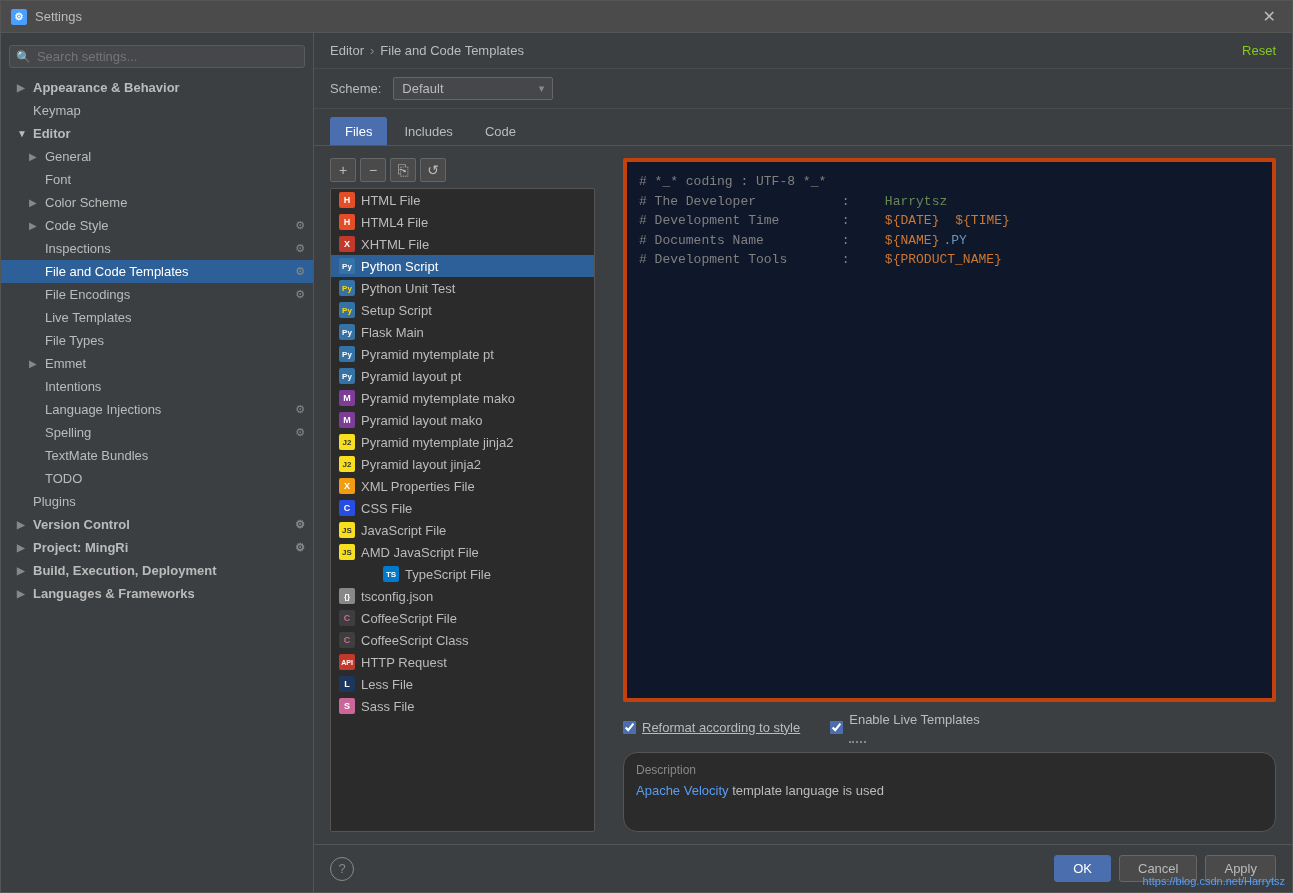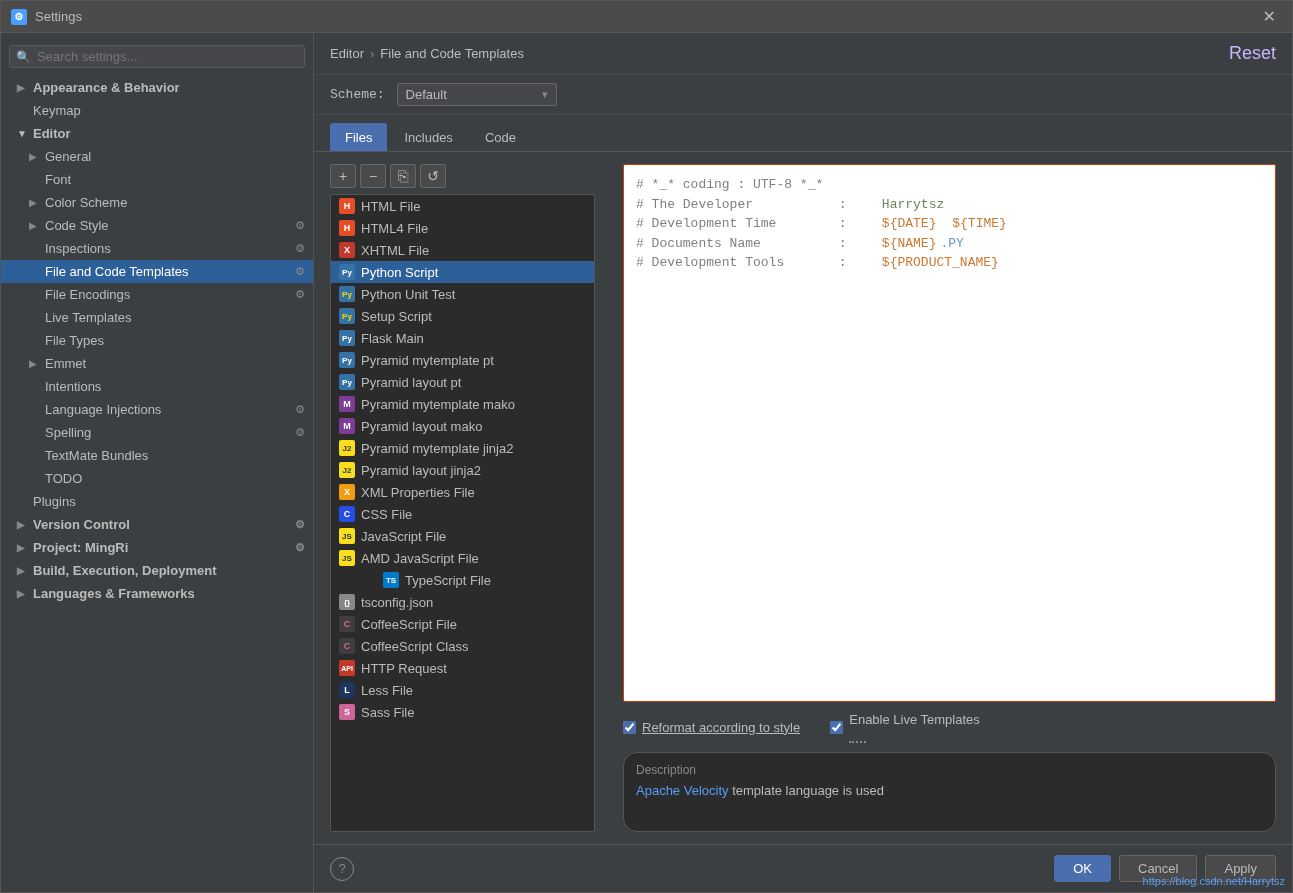--- a/index.html
+++ b/index.html
@@ -133,35 +133,35 @@
     .breadcrumb {
       display: flex;
       align-items: center;
       gap: 6px;
       color: #bbbbbb;
       font-size: 13px;
     }
     .breadcrumb .sep { color: #888; }
     .breadcrumb .current { color: #bbbbbb; font-weight: normal; }
     .reset-btn {
-      color: #c4b5fd;
-      cursor: pointer;
-      font-size: 18px;
+      color: #84cc16;
+      cursor: pointer;
+      font-size: 13px;
       background: none;
       border: none;
       outline: none;
     }
     .scheme-bar {
       display: flex;
       align-items: center;
       padding: 8px 16px;
       gap: 12px;
       border-bottom: 1px solid #4a4a4a;
     }
-    .scheme-label { color: #bbbbbb; font-size: 13px; font-family: Liberation Mono, monospace; }
+    .scheme-label { color: #bbbbbb; font-size: 13px; }
     .scheme-select {
       background: #45474a;
       border: 1px solid #666;
       color: #bbbbbb;
       padding: 3px 8px;
       font-size: 13px;
       min-width: 160px;
       display: flex;
       align-items: center;
       justify-content: space-between;
@@ -270,22 +270,22 @@
     .icon-sass { background: #cc6699; color: white; }
     
     .code-editor-panel {
       flex: 1;
       display: flex;
       flex-direction: column;
       gap: 10px;
     }
     .code-editor {
       flex: 1;
-      background: #ffffff;
-      border: 1px solid #c2410c;
+      background: #0f172a;
+      border: 4px solid #c2410c;
       border-radius: 2px;
       padding: 10px 12px;
       font-family: 'Courier New', Consolas, monospace;
       font-size: 13px;
       overflow: auto;
       line-height: 1.5;
     }
     .code-line { display: flex; gap: 4px; }
     .code-comment { color: #808080; }
     .checkboxes-row {

